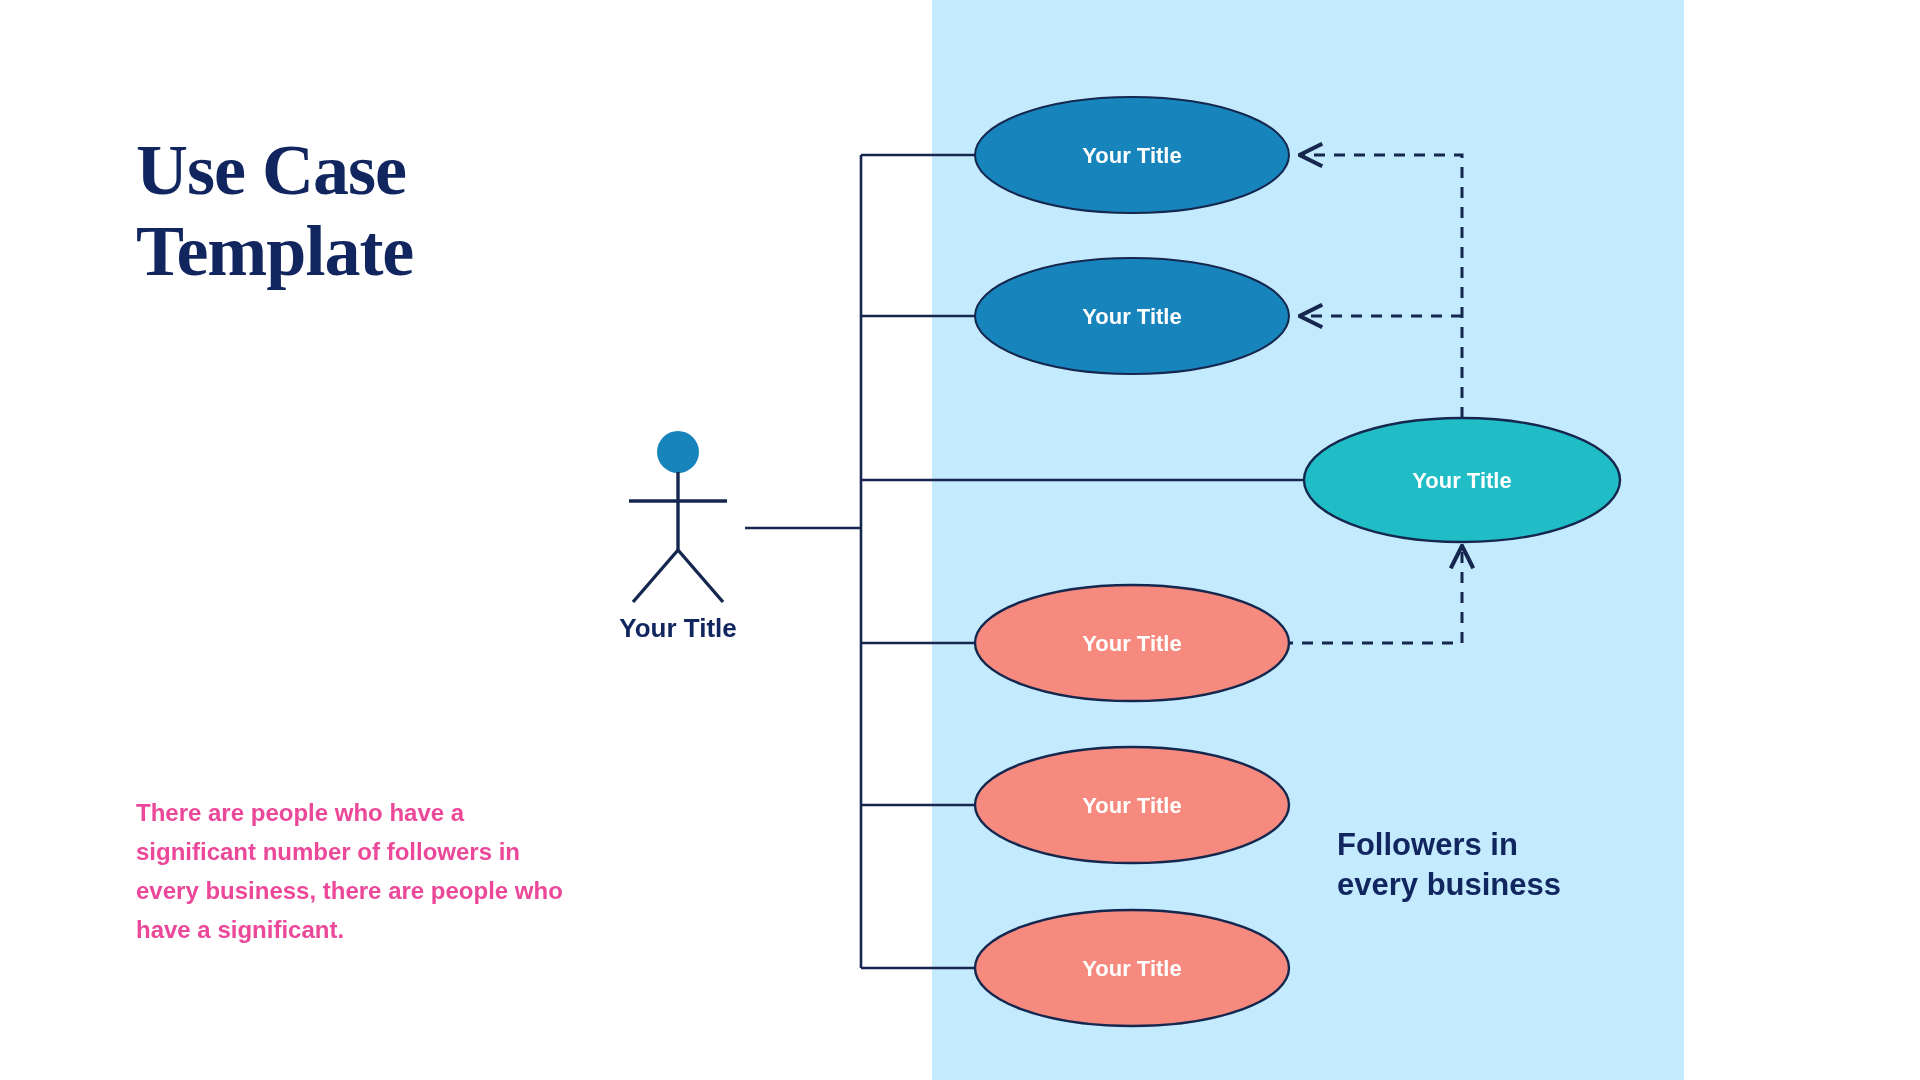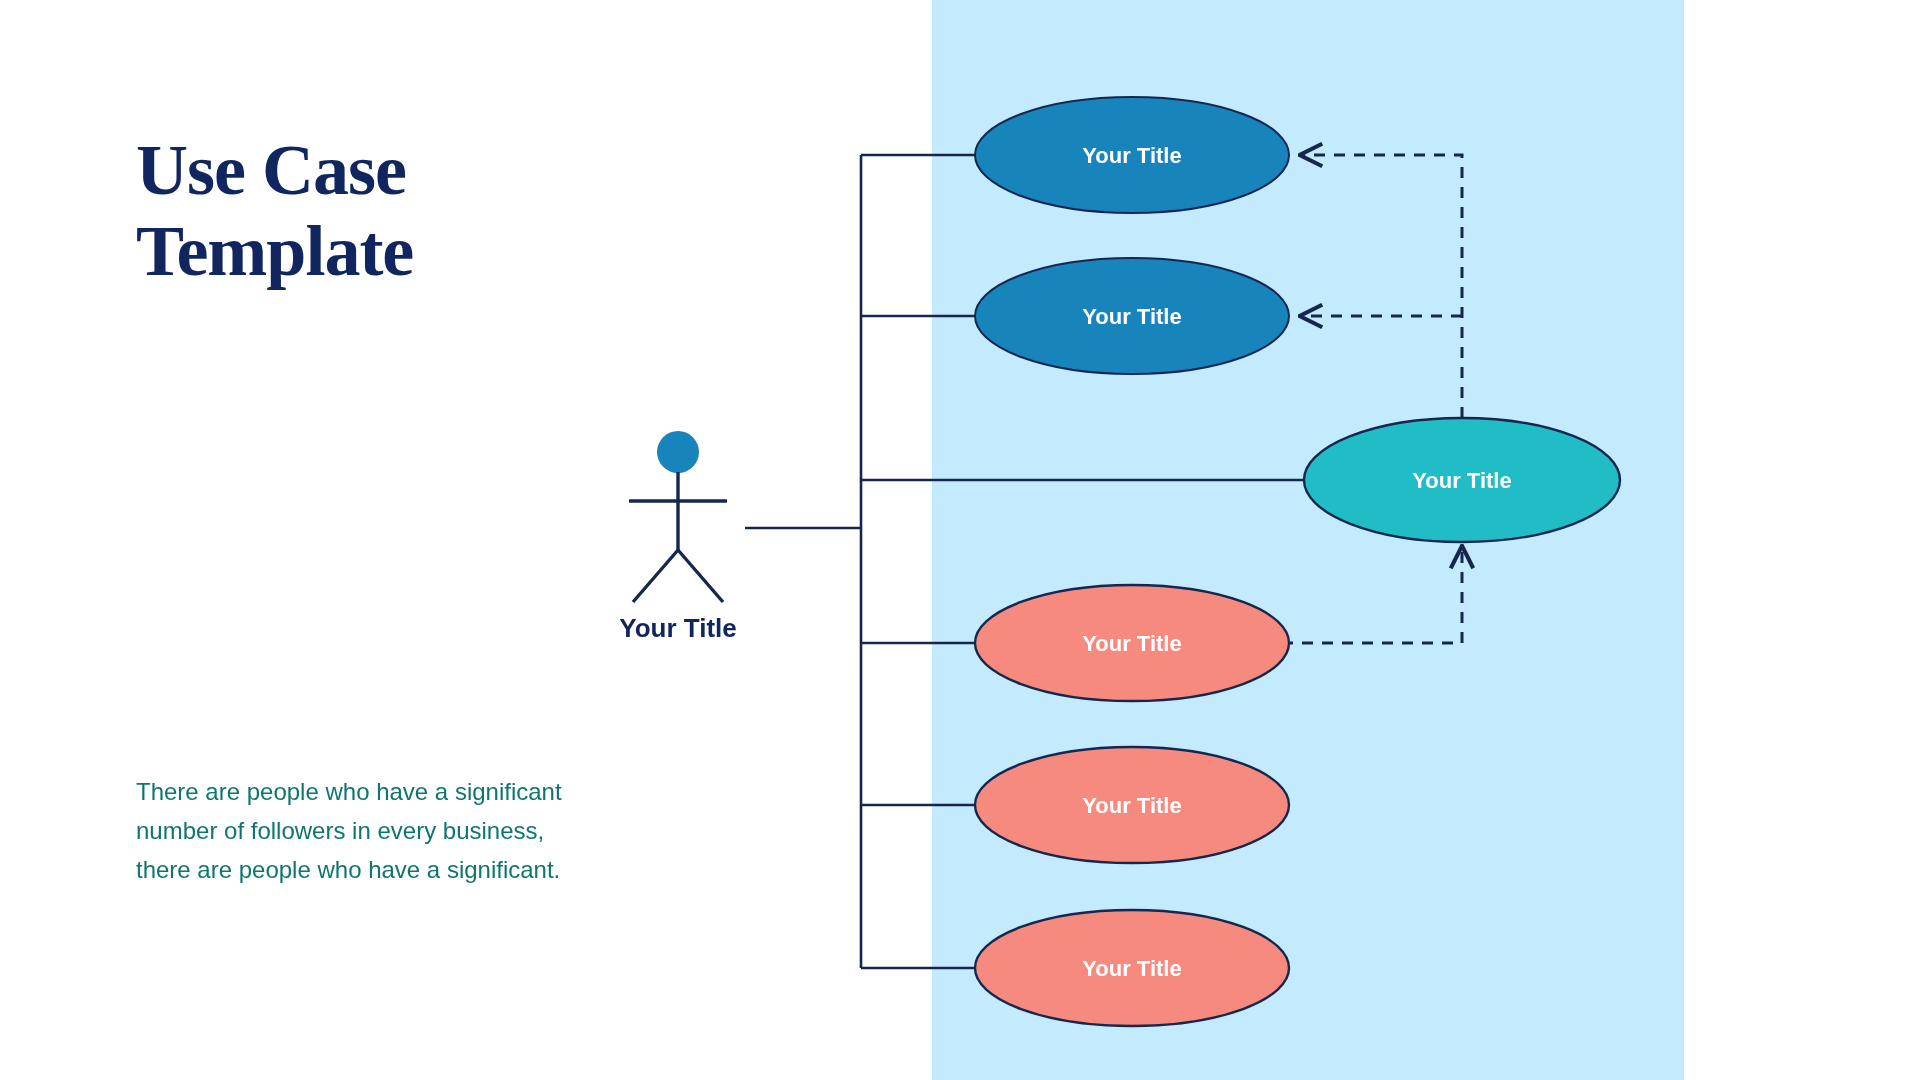--- a/index.html
+++ b/index.html
@@ -40,27 +40,27 @@
     font-size: 72px;
     line-height: 1.12;
     font-weight: bold;
     color: #11255E;
     letter-spacing: -1px;
     white-space: pre-line;
   }
   #body-paragraph {
     position: absolute;
     left: 136px;
-    top: 772px;
+    top: 793px;
     width: 430px;
     margin: 0;
     font-size: 24px;
     line-height: 1.63;
-    color: #0f766e;
-    font-weight: normal;
+    color: #ec4899;
+    font-weight: bold;
   }
   
   #panel-caption {
     position: absolute;
     left: 1337px;
     top: 825px;
     width: 330px;
     margin: 0;
     font-size: 31px;
     line-height: 1.28;
@@ -100,20 +100,22 @@
 
   <div id="accent-panel"></div>
 
   <div id="title-block">
     <h1 id="page-title">Use Case
 Template</h1>
   </div>
 
   <p id="body-paragraph">There are people who have a significant number of followers in every business, there are people who have a significant.</p>
 
+  <p id="panel-caption">Followers in
+every business</p>
 
   <svg id="diagram-svg" viewBox="0 0 1920 1080">
     <defs>
       <marker id="arrowOpen" viewBox="0 0 12 12" refX="10" refY="6" markerWidth="9" markerHeight="9" orient="auto-start-reverse">
         <path d="M 1 1 L 11 6 L 1 11" fill="none" stroke="#15274E" stroke-width="1.8"></path>
       </marker>
     </defs>
 
     <g>
       <circle cx="678" cy="452" r="21" fill="#1784BC"></circle>

